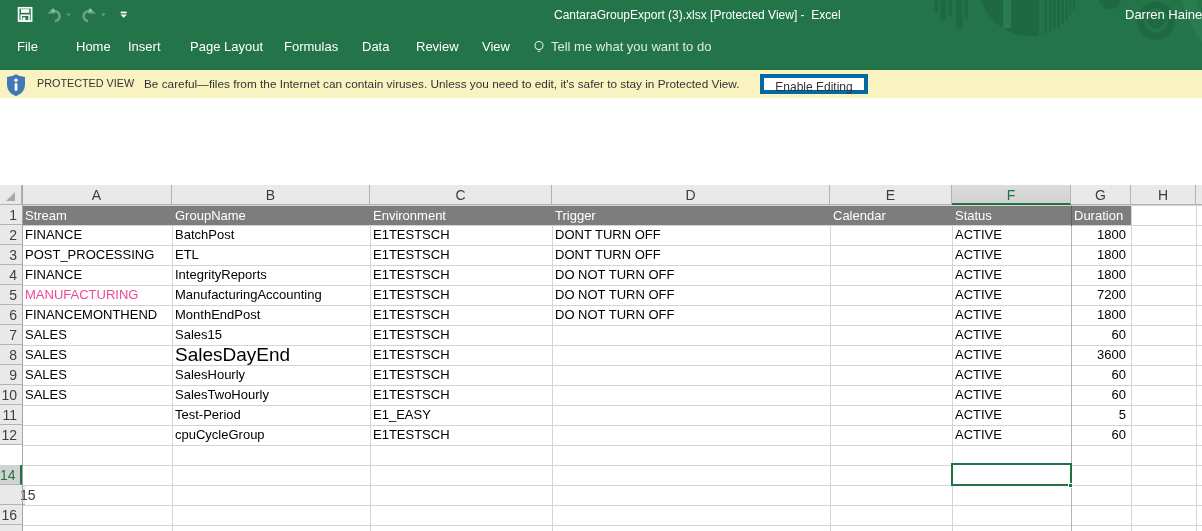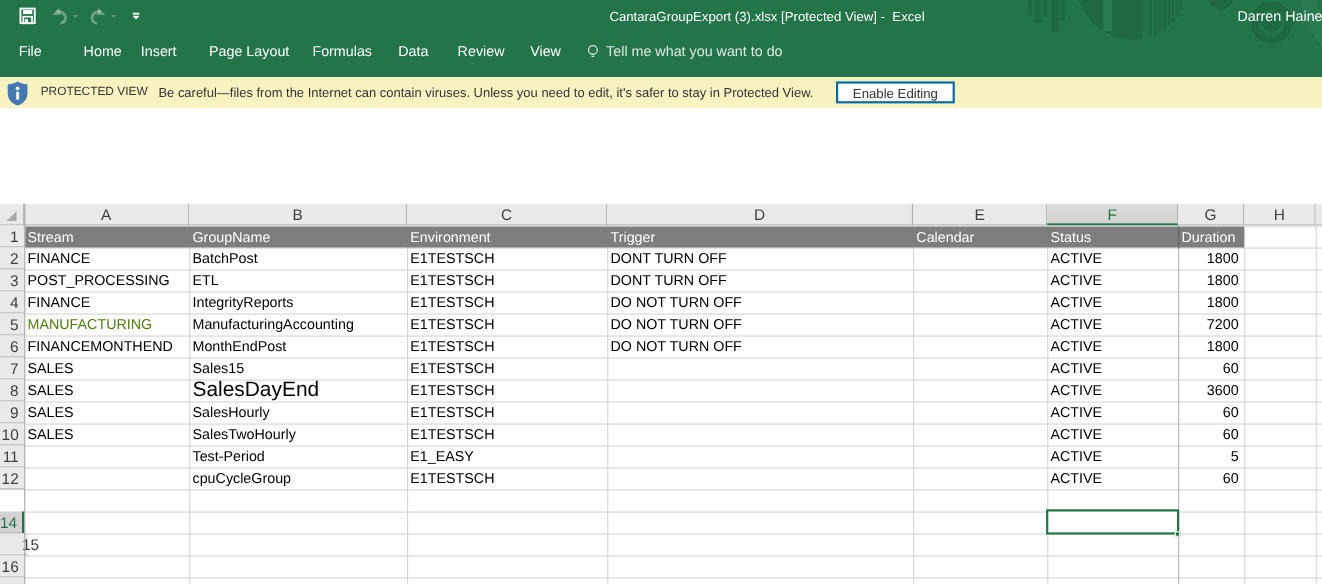--- a/index.html
+++ b/index.html
@@ -8,21 +8,21 @@
   #page { position:relative; width:1202px; height:531px; }
   #titlebar { position:absolute; left:0; top:0; width:1202px; height:70px; background:#237448; overflow:hidden; }
   #title { position:absolute; top:8px; left:554px; color:#fff; font-size:12px; white-space:nowrap; }
   #user { position:absolute; top:7px; left:1125px; color:#fff; font-size:13px; white-space:nowrap; }
   .menu { position:absolute; top:39px; color:#fff; font-size:13px; white-space:nowrap; }
   #tellme { position:absolute; top:39px; left:551px; color:#ddeae2; font-size:13px; }
   #ybar { position:absolute; left:0; top:70px; width:1202px; height:28px; background:#f9f3c2; }
   #ptitle { position:absolute; left:37px; top:7px; font-size:10.8px; font-weight:normal; color:#333; }
   #ptext  { position:absolute; left:144px; top:7px; font-size:11.8px; color:#333; }
   #enablebtn { position:absolute; left:760px; top:4px; width:108px; height:20px; background:#fff;
-     border:2px solid #0369a1; font-size:12px; color:#333; text-align:center; line-height:18px; }
+     border:4px solid #0369a1; font-size:12px; color:#333; text-align:center; line-height:18px; }
   #fbararea { position:absolute; left:0; top:98px; width:1202px; height:87px; background:#e6e6e6; }
   #namebox { position:absolute; left:3px; top:12px; width:100px; height:23px; background:#fff; border:1px solid #d0d0d0; }
   #namebox span { position:absolute; left:7px; top:3.5px; font-size:13px; color:#222; }
   #nbarrow { position:absolute; left:84px; top:9.5px; width:0; height:0;
      border-left:5px solid transparent; border-right:5px solid transparent; border-top:5.5px solid #4a4a4a; }
   #fxbox { position:absolute; left:133px; top:12px; width:110px; height:23px; background:#fff; border:1px solid #d0d0d0; }
   #formulabox { position:absolute; left:246px; top:12px; width:956px; height:63px; background:#fff;
      border-top:1px solid #ababab; border-bottom:1px solid #ababab; border-left:1px solid #d0d0d0; }
   #grid { position:absolute; left:0; top:185px; width:1202px; height:346px; background:#fff; overflow:hidden; }
 </style>
@@ -188,21 +188,21 @@
 <div style="position:absolute;left:373px;top:59.5px;height:20.0px;line-height:20.0px;font-size:13px;color:#000;white-space:nowrap;">E1TESTSCH</div>
 <div style="position:absolute;left:555px;top:59.5px;height:20.0px;line-height:20.0px;font-size:13px;color:#000;white-space:nowrap;">DONT TURN OFF</div>
 <div style="position:absolute;left:955px;top:59.5px;height:20.0px;line-height:20.0px;font-size:13px;color:#000;white-space:nowrap;">ACTIVE</div>
 <div style="position:absolute;left:1071px;top:59.5px;width:55px;height:20.0px;line-height:20.0px;font-size:13px;color:#000;text-align:right;white-space:nowrap;">1800</div>
 <div style="position:absolute;left:25px;top:79.5px;height:20.0px;line-height:20.0px;font-size:13px;color:#000;white-space:nowrap;">FINANCE</div>
 <div style="position:absolute;left:175px;top:79.5px;height:20.0px;line-height:20.0px;font-size:13px;color:#000;white-space:nowrap;">IntegrityReports</div>
 <div style="position:absolute;left:373px;top:79.5px;height:20.0px;line-height:20.0px;font-size:13px;color:#000;white-space:nowrap;">E1TESTSCH</div>
 <div style="position:absolute;left:555px;top:79.5px;height:20.0px;line-height:20.0px;font-size:13px;color:#000;white-space:nowrap;">DO NOT TURN OFF</div>
 <div style="position:absolute;left:955px;top:79.5px;height:20.0px;line-height:20.0px;font-size:13px;color:#000;white-space:nowrap;">ACTIVE</div>
 <div style="position:absolute;left:1071px;top:79.5px;width:55px;height:20.0px;line-height:20.0px;font-size:13px;color:#000;text-align:right;white-space:nowrap;">1800</div>
-<div style="position:absolute;left:25px;top:99.5px;height:20.0px;line-height:20.0px;font-size:13px;color:#4d7c0f;white-space:nowrap;">MANUFACTURING</div>
+<div style="position:absolute;left:25px;top:99.5px;height:20.0px;line-height:20.0px;font-size:13px;color:#ec4899;white-space:nowrap;">MANUFACTURING</div>
 <div style="position:absolute;left:175px;top:99.5px;height:20.0px;line-height:20.0px;font-size:13px;color:#000;white-space:nowrap;">ManufacturingAccounting</div>
 <div style="position:absolute;left:373px;top:99.5px;height:20.0px;line-height:20.0px;font-size:13px;color:#000;white-space:nowrap;">E1TESTSCH</div>
 <div style="position:absolute;left:555px;top:99.5px;height:20.0px;line-height:20.0px;font-size:13px;color:#000;white-space:nowrap;">DO NOT TURN OFF</div>
 <div style="position:absolute;left:955px;top:99.5px;height:20.0px;line-height:20.0px;font-size:13px;color:#000;white-space:nowrap;">ACTIVE</div>
 <div style="position:absolute;left:1071px;top:99.5px;width:55px;height:20.0px;line-height:20.0px;font-size:13px;color:#000;text-align:right;white-space:nowrap;">7200</div>
 <div style="position:absolute;left:25px;top:119.5px;height:20.0px;line-height:20.0px;font-size:13px;color:#000;white-space:nowrap;">FINANCEMONTHEND</div>
 <div style="position:absolute;left:175px;top:119.5px;height:20.0px;line-height:20.0px;font-size:13px;color:#000;white-space:nowrap;">MonthEndPost</div>
 <div style="position:absolute;left:373px;top:119.5px;height:20.0px;line-height:20.0px;font-size:13px;color:#000;white-space:nowrap;">E1TESTSCH</div>
 <div style="position:absolute;left:555px;top:119.5px;height:20.0px;line-height:20.0px;font-size:13px;color:#000;white-space:nowrap;">DO NOT TURN OFF</div>
 <div style="position:absolute;left:955px;top:119.5px;height:20.0px;line-height:20.0px;font-size:13px;color:#000;white-space:nowrap;">ACTIVE</div>

